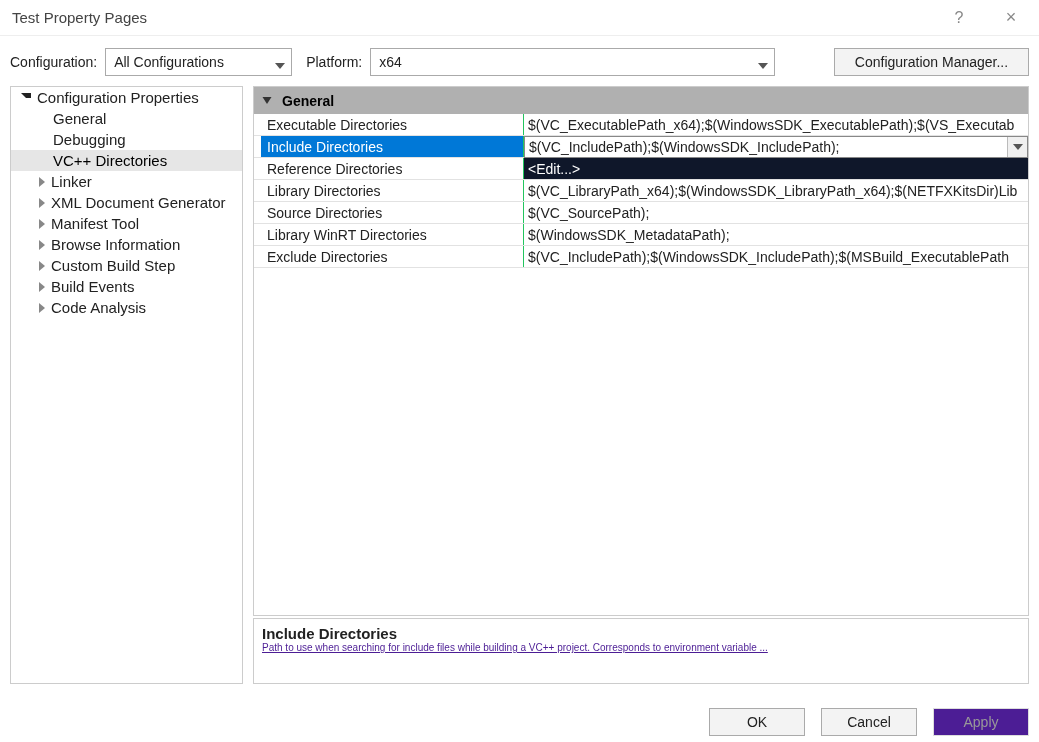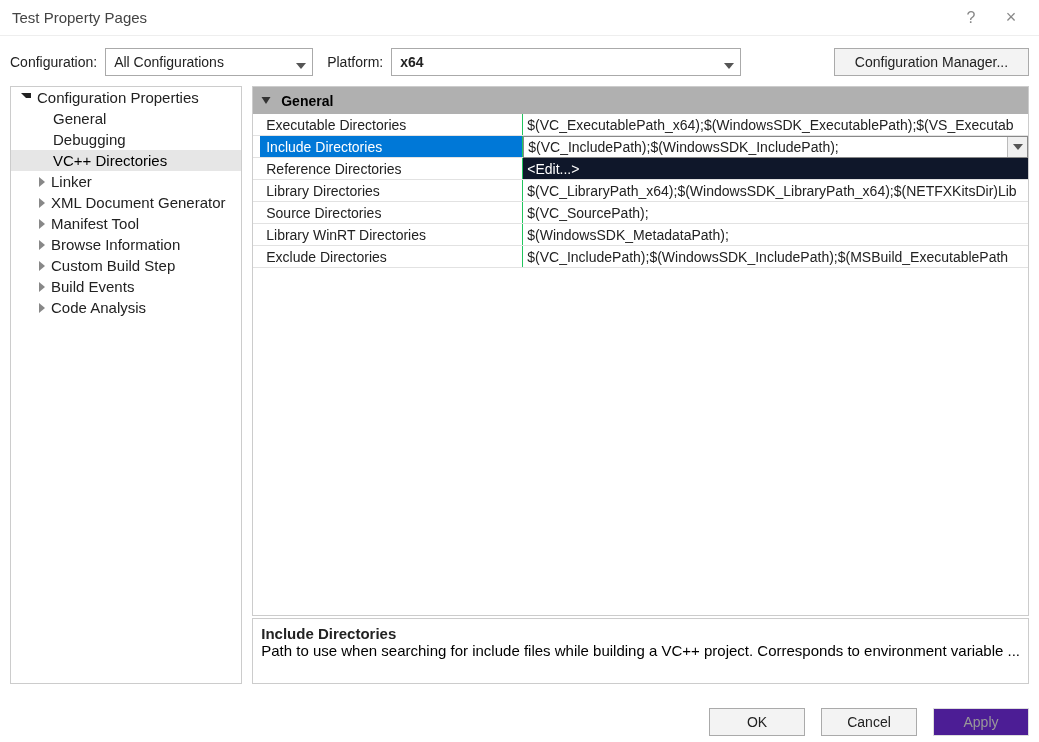--- a/index.html
+++ b/index.html
@@ -1,25 +1,25 @@
 <!DOCTYPE html>
 <html><head>
 <meta charset="utf-8">
 <style>
   * { box-sizing: border-box; font-family: "Segoe UI", Arial, sans-serif; }
   body { margin: 0; width: 1039px; height: 742px; background: #fff; font-size: 14px; color: #222; overflow: hidden; }
-  .titlebar { height: 36px; display: flex; align-items: center; padding: 0 8px; border-bottom: 1px solid #eee; }
+  .titlebar { height: 36px; display: flex; align-items: center; padding: 0 8px; border-bottom: 1px solid #eee; gap: 12px; }
   .titlebar .title { flex: 1; color: #444; font-size: 15px; padding-left: 4px; }
   .titlebar .help { width: 40px; text-align: center; color: #888; font-size: 16px; cursor: pointer; }
   .titlebar .close { width: 40px; text-align: center; color: #888; font-size: 18px; cursor: pointer; }
   .toprow { display: flex; align-items: center; padding: 12px 10px 10px 10px; gap: 8px; }
   .toprow label { font-size: 14px; color: #222; }
   .combo { position: relative; border: 1px solid #aaa; background: #fff; height: 28px; display: flex; align-items:center; padding: 0 24px 0 8px; font-size: 14px; cursor: default; }
-  .combo.config { width: 208px; }
-  .combo.platform { width: 350px; font-weight: bold; }
+  .combo.config { width: 187px; }
+  .combo.platform { width: 405px; }
   .combo .arrow { position:absolute; right:6px; top:7px; }
   .arrow-down { display:inline-block; width:0; height:0; border-left:5px solid transparent; border-right:5px solid transparent; border-top:6px solid #555; }
   .btn { height: 28px; border: 1px solid #aaa; background: #f3f3f3; padding: 0 18px; font-size:14px; cursor:pointer; display:flex; align-items:center; justify-content:center; }
   .btn.cfgmgr { width: 195px; margin-left:auto; }
   .content { display:flex; padding: 0 10px; gap: 10px; }
   .tree { width: 233px; height: 598px; border: 1px solid #ccc; background:#fff; overflow:hidden; }
   .tree-item { padding: 2px 6px 2px 8px; font-size:15px; display:flex; align-items:center; cursor:pointer; white-space:nowrap; }
   .tree-item.root { font-weight:normal; }
   .tree-item.child { padding-left: 42px; }
   .tree-item.expand { padding-left: 28px; }
@@ -34,21 +34,21 @@
   .grid-row { display:flex; height:22px; border-bottom:1px solid #e2e2e2; }
   .grid-row:last-of-type { border-bottom:1px solid #e2e2e2; }
   .cell-name { width: 263px; padding-left:6px; display:flex; align-items:center; white-space:nowrap; overflow:hidden; border-right:1px solid #22c55e;margin-left:7px; }
   .cell-val { flex:1; padding-left:4px; display:flex; align-items:center; white-space:nowrap; overflow:hidden; position:relative; }
   .grid-row.sel .cell-name { background:#0078d7; color:#fff; }
   .grid-row.sel .cell-val { border:1px solid #888; height:22px; }
   .grid-row.sel .dd-btn { position:absolute; right:0; top:0; bottom:0; width:20px; border-left:1px solid #bbb; background:#f0f0f0; display:flex; align-items:center; justify-content:center;}
   .edit-drop { background:#0f172a; color:#fff; }
   .desc { border:1px solid #ccc; border-top:1px solid #ccc; height: 66px; margin-top:2px; padding:6px 8px; }
   .desc .name { font-weight:700; font-size:15px; }
-  .desc .text { font-size:15px; color:#000000; white-space:nowrap; overflow:hidden; text-overflow:ellipsis; }
+  .desc .text { font-size:10px; color:#4c1d95; white-space:nowrap; overflow:hidden; text-overflow:ellipsis;text-decoration:underline; }
   .footer { position:absolute; right:10px; bottom:6px; display:flex; gap:16px; }
   .footer .btn { width: 96px; justify-content:center; }
   .footer .btn.disabled { color:#999; background:#4c1d95; border-color:#ddd; cursor:default;}
 </style>
 </head>
 <body>
 
 <div class="titlebar">
   <div class="title">Test Property Pages</div>
   <div class="help">?</div>

